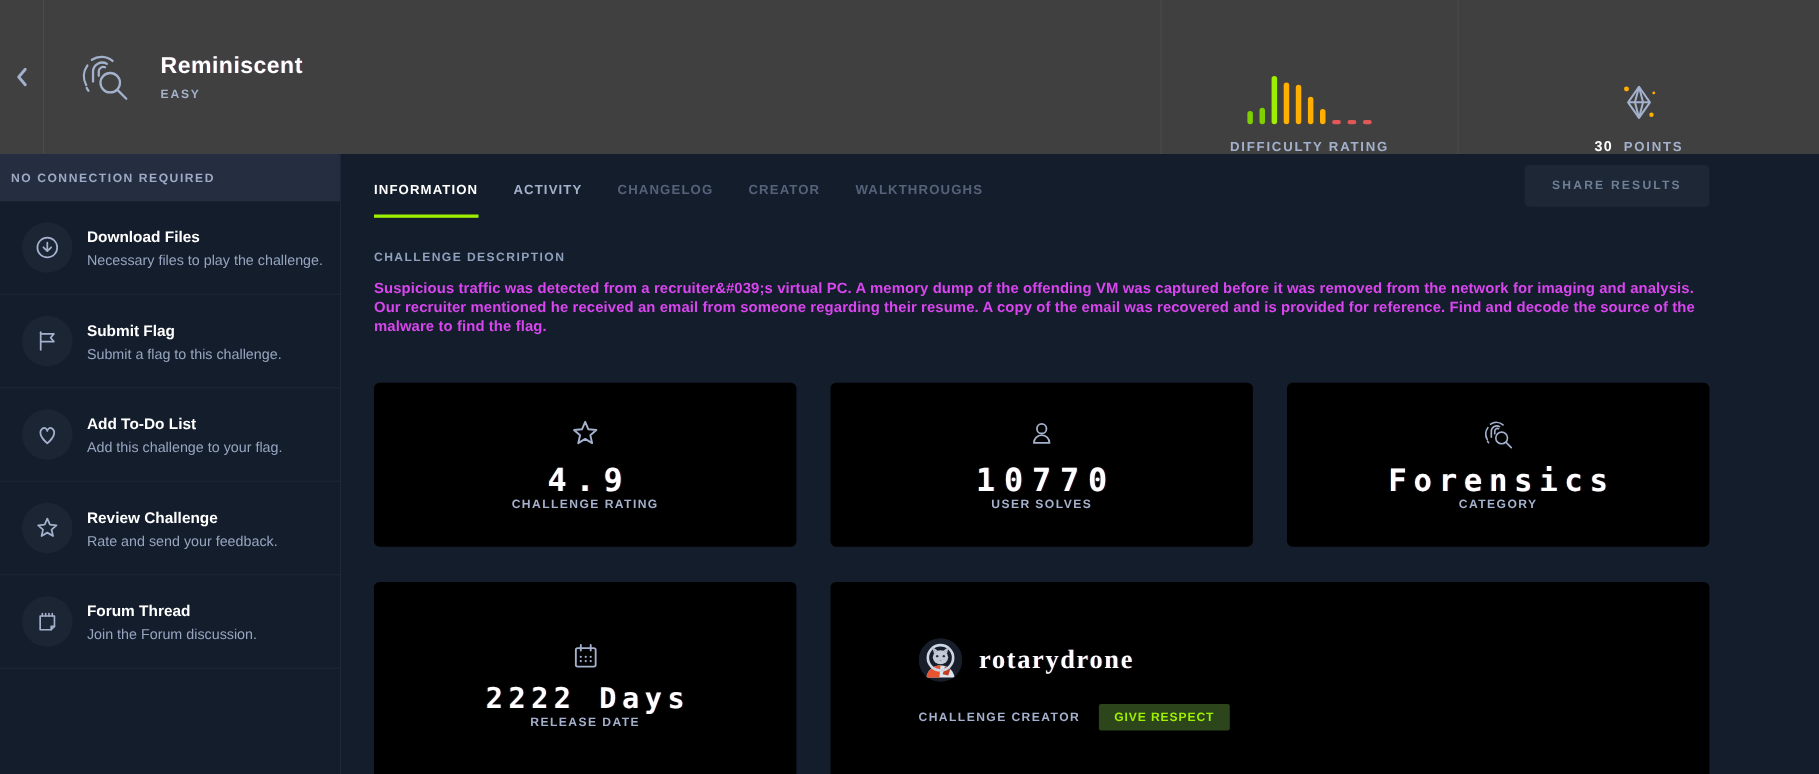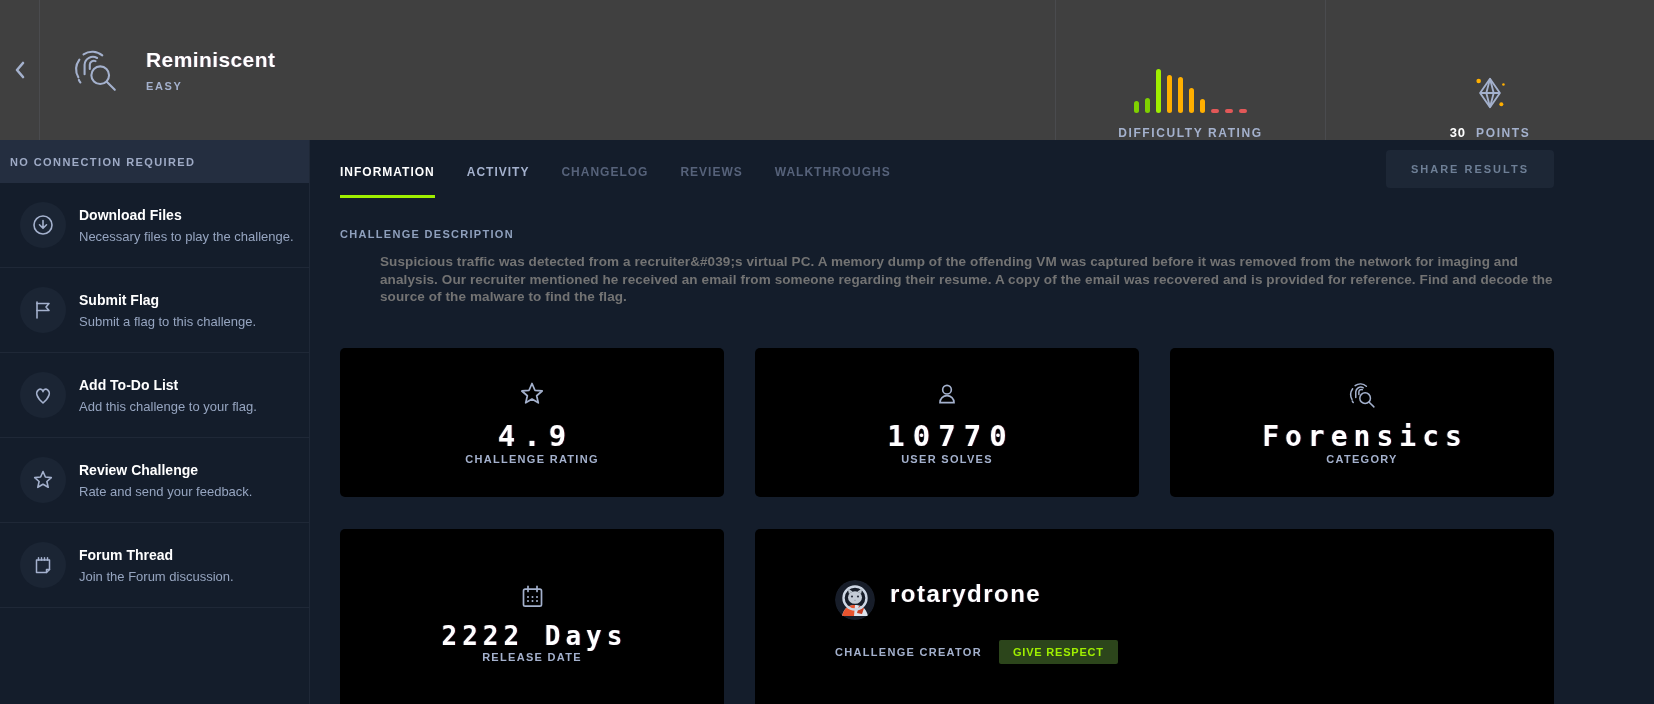--- a/index.html
+++ b/index.html
@@ -94,21 +94,21 @@
     font-family:"Liberation Sans", sans-serif;
   }
 
   
   .desc-block { margin-top:30px; }
   .section-label {
     font-size:11px; font-weight:bold; letter-spacing:1.3px; color:#8fa0bd;
   }
   .desc-text {
     margin-top:13px; font-size:13.5px; font-weight:600; line-height:17.5px;
-    color:#737373; letter-spacing:0.1px;margin-left:40px;
+    color:#d946ef; letter-spacing:0.1px;
   }
 
   
   .cards {
     margin-top:42px;
     display:grid; grid-template-columns:repeat(3, 1fr);
     grid-template-rows:149px 187px;
     column-gap:31px; row-gap:32px;
   }
   .card {
@@ -122,21 +122,21 @@
     font-size:29px; font-weight:bold; color:#fff; letter-spacing:8px;
     text-indent:8px;
     text-shadow:1px 0 rgba(255,60,90,0.22), -1px 0 rgba(60,150,255,0.22);
   }
   .stat-label { font-size:11px; font-weight:bold; letter-spacing:1.3px; color:#a4b1cd; }
   .creator-card {
     grid-column:2 / span 2;
     align-items:flex-start; justify-content:center;
     padding-left:80px;
   }
-  .creator-top { display:flex; gap:15px; }
+  .creator-top { display:flex; align-items:center; gap:15px;font-family:Liberation Serif, serif; }
   .creator-name { font-size:24px; font-weight:bold; letter-spacing:1.5px; cursor:pointer;
     text-shadow:1px 0 rgba(255,60,90,0.18), -1px 0 rgba(60,150,255,0.18); }
   .creator-bottom { display:flex; align-items:center; gap:17px; margin-top:20px; }
   .respect-btn {
     background:#2c451b; color:#9fef00; border:none; cursor:pointer;
     font-family:"Liberation Sans", sans-serif;
     font-size:11px; font-weight:bold; letter-spacing:0.8px;
     padding:6px 14px; border-radius:2px;
   }
   .avatar { width:40px; height:40px; border-radius:50%; overflow:hidden; cursor:pointer; flex-shrink:0; }
@@ -272,21 +272,21 @@
       </div>
     </div>
   </div>
 
   <div class="content">
     <div class="tabs-row">
       <div class="tabs">
         <div class="tab active">INFORMATION</div>
         <div class="tab semi">ACTIVITY</div>
         <div class="tab">CHANGELOG</div>
-        <div class="tab">REVIEWS</div>
+        <div class="tab">CREATOR</div>
         <div class="tab">WALKTHROUGHS</div>
       </div>
       <button class="share-btn">SHARE RESULTS</button>
     </div>
 
     <div class="desc-block">
       <div class="section-label">CHALLENGE DESCRIPTION</div>
       <div class="desc-text">Suspicious traffic was detected from a recruiter&amp;#039;s virtual PC. A memory dump of the offending VM was captured before it was removed from the network for imaging and analysis. Our recruiter mentioned he received an email from someone regarding their resume. A copy of the email was recovered and is provided for reference. Find and decode the source of the malware to find the flag.</div>
     </div>
 

